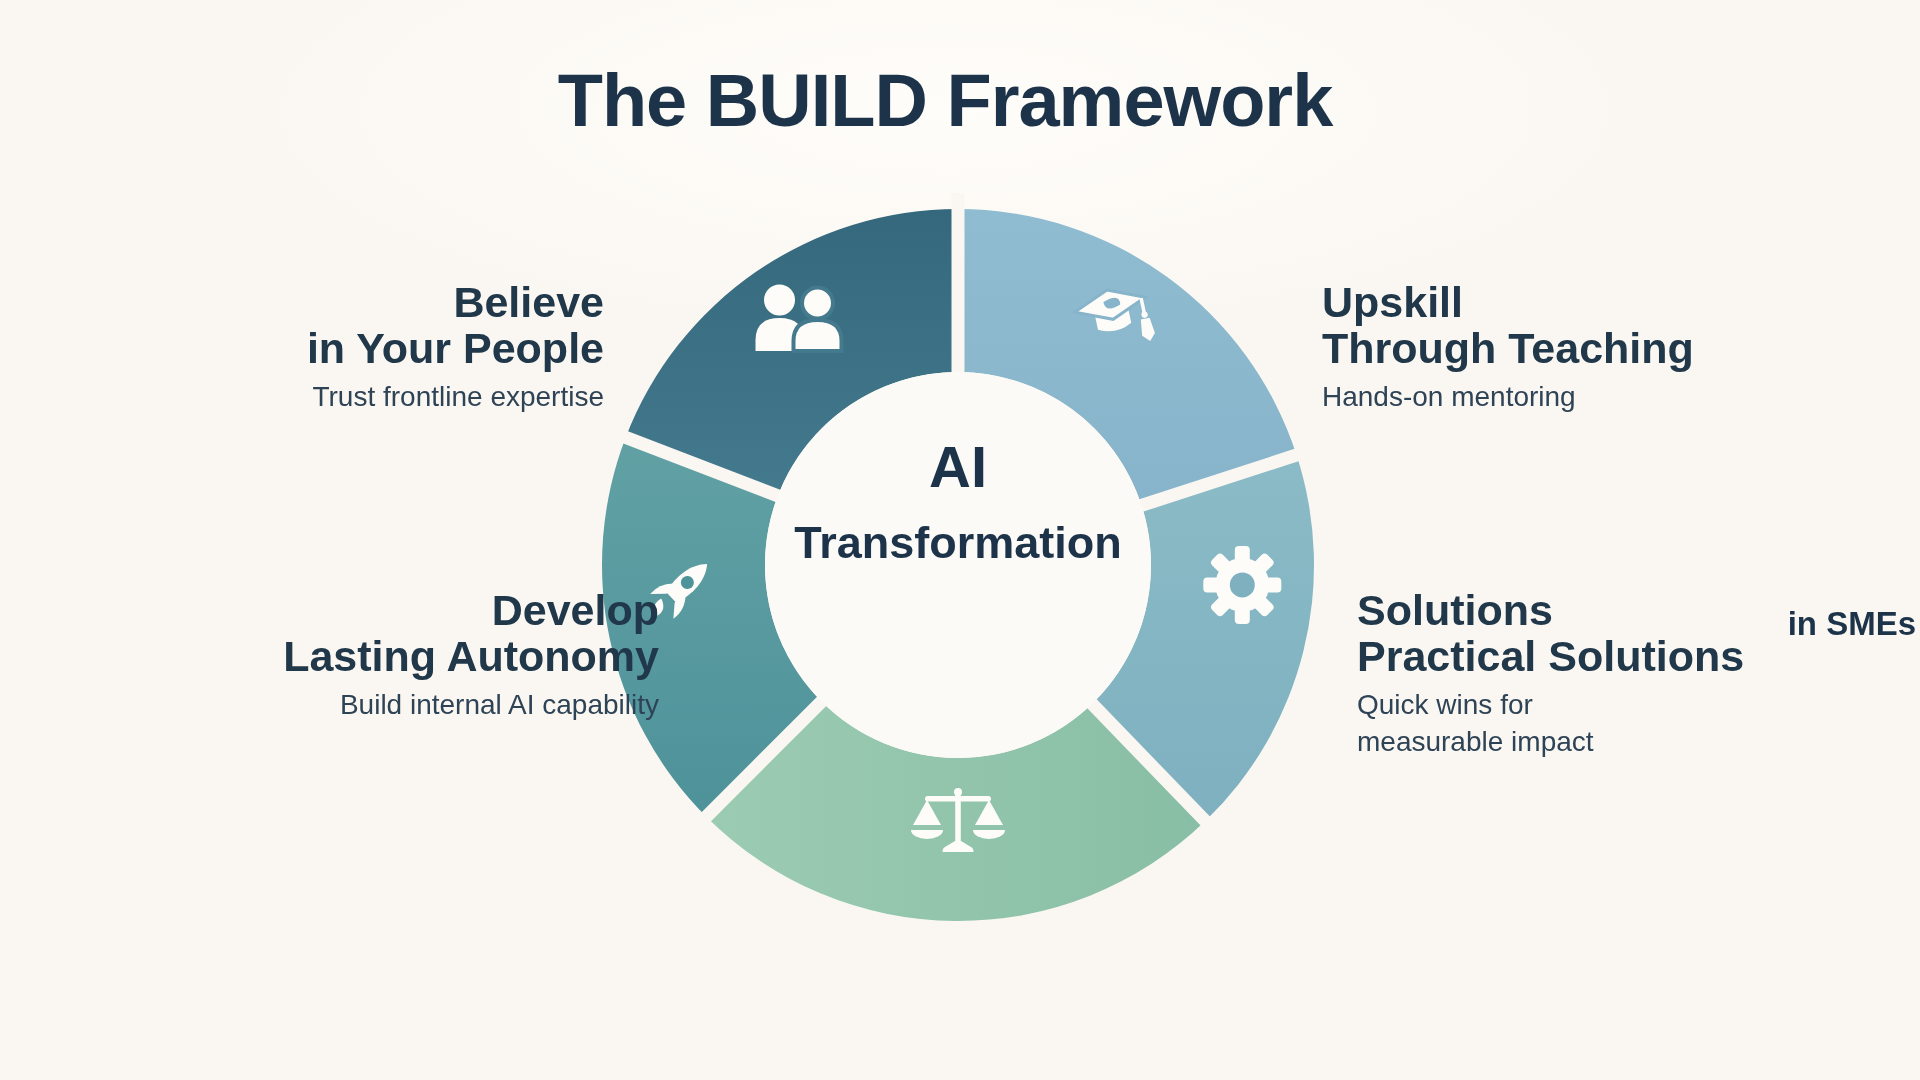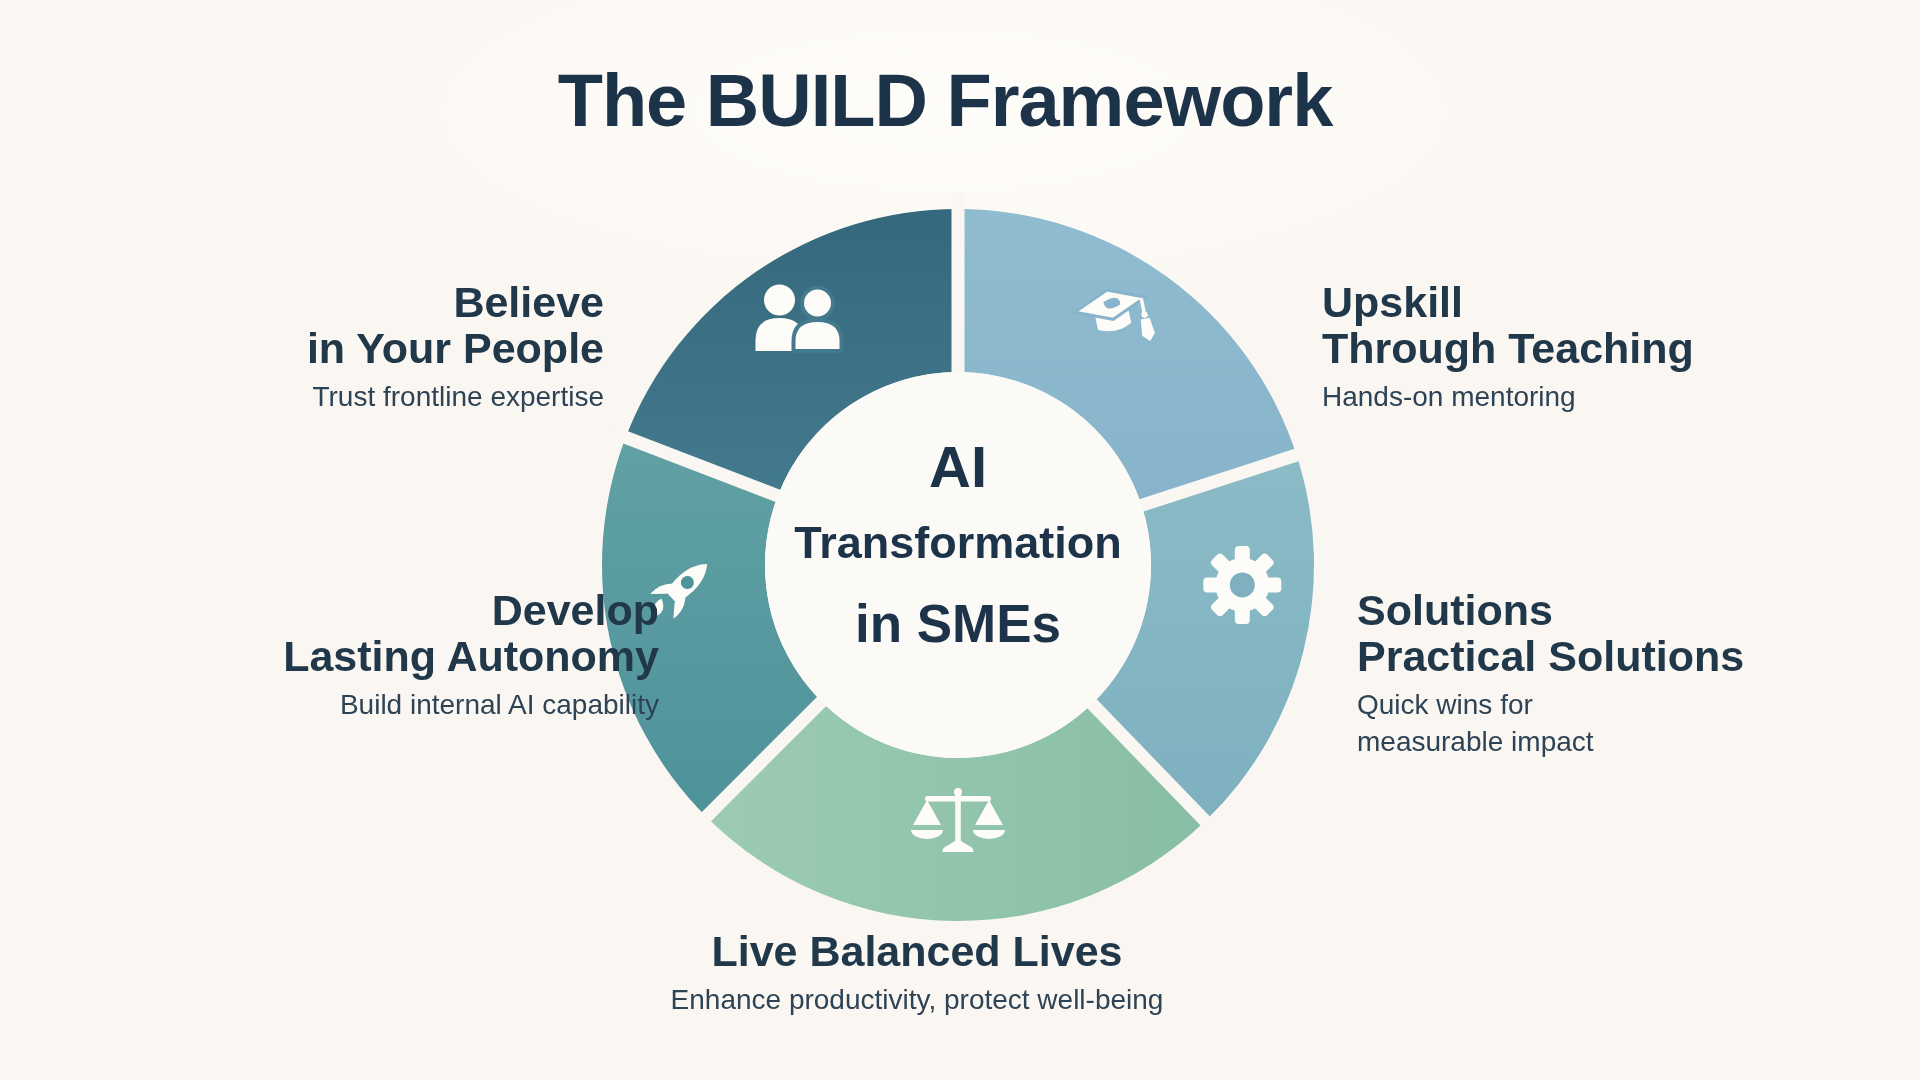--- a/index.html
+++ b/index.html
@@ -24,21 +24,21 @@
   .seg-note{font-size:28px;line-height:33px;font-weight:400;color:#2e4355;margin-top:9px;}
   .seg-note.cont{margin-top:4px;}
   .l-believe{top:279px;right:1316px;text-align:right;}
   .l-upskill{top:279px;left:1322px;text-align:left;}
   .l-implement{top:587px;left:1357px;text-align:left;}
   .l-develop{top:587px;right:1261px;text-align:right;}
   .l-live{top:928px;left:917px;transform:translateX(-50%);text-align:center;}
   .center-line{position:absolute;left:0;width:1916px;text-align:center;font-weight:700;color:#1d3349;}
   .c1{top:438px;font-size:58px;line-height:58px;}
   .c2{top:520px;font-size:45px;line-height:45px;}
-  .c3{top:601px;font-size:53px;line-height:45px;}
+  .c3{top:601px;font-size:33px;line-height:45px;text-align:right;}
 </style>
 </head>
 <body>
 
 <div class="stage">
 
   <h1 class="title">The BUILD Framework</h1>
 
   <svg id="wheel" width="1920" height="1080" viewBox="0 0 1920 1080">
       <defs>
@@ -141,18 +141,14 @@
     <div class="seg-title"><span>Solutions</span><br><span>Practical Solutions</span></div>
     <div class="seg-note">Quick wins for</div>
     <div class="seg-note cont">measurable impact</div>
   </div>
 
   <div class="seg-label l-develop">
     <div class="seg-title"><span>Develop</span><br><span>Lasting Autonomy</span></div>
     <div class="seg-note">Build internal AI capability</div>
   </div>
 
-  <div class="seg-label l-live">
-    <div class="seg-title"><span>Live Balanced Lives</span></div>
-    <div class="seg-note">Enhance productivity, protect well-being</div>
-  </div>
 
 </div>
 
 </body></html>

